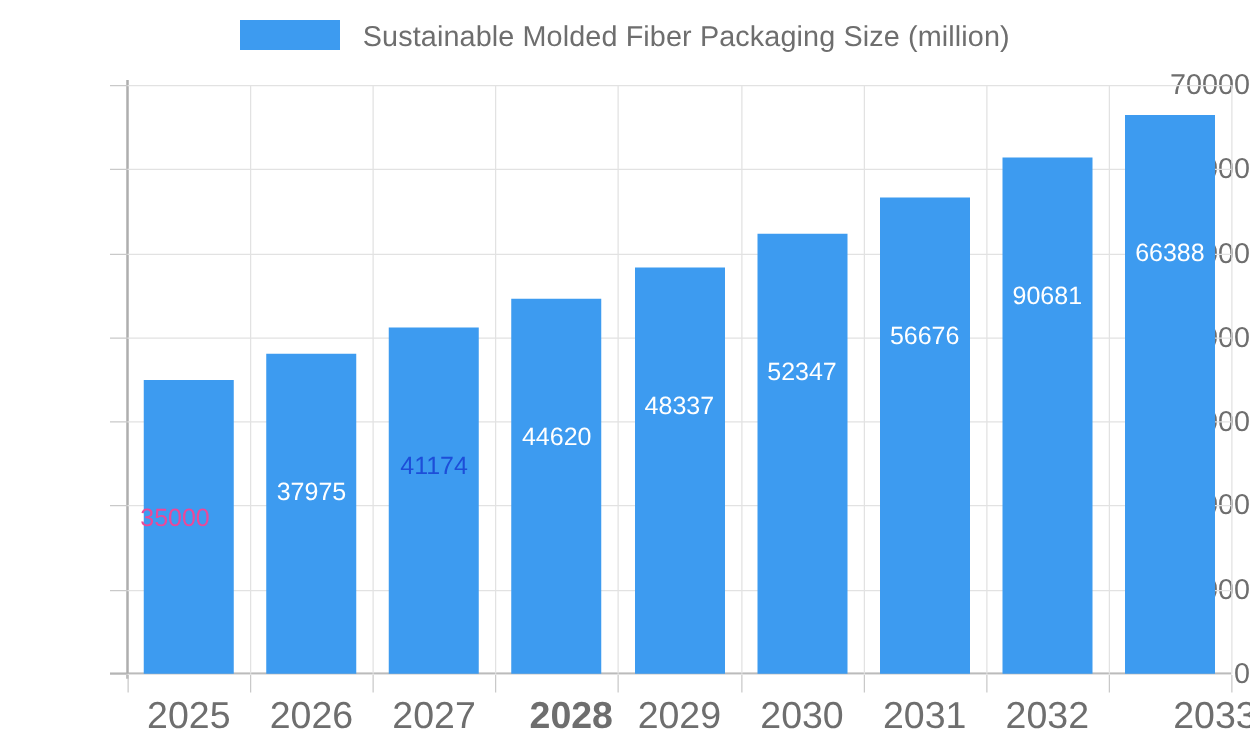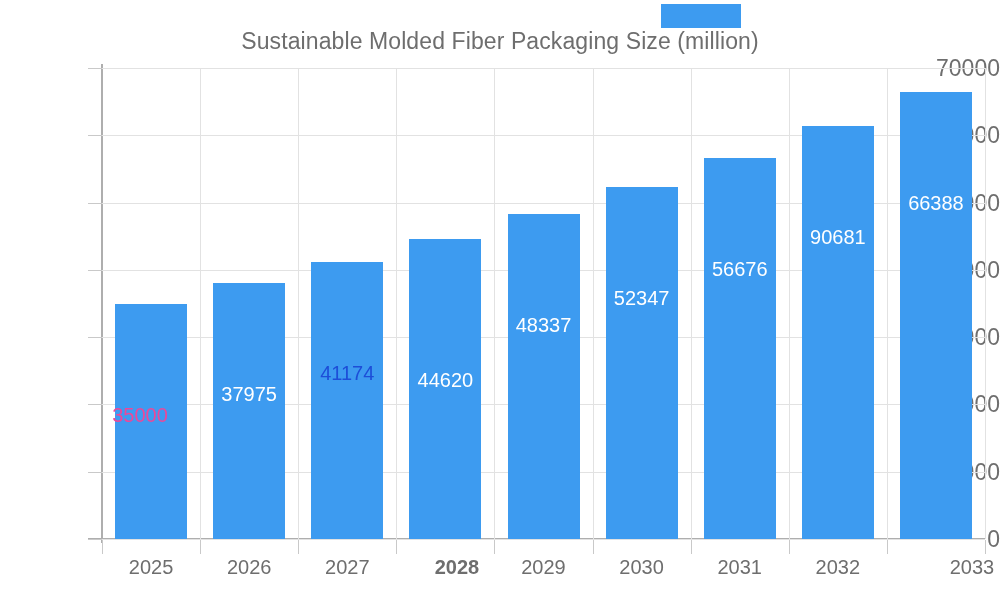--- a/index.html
+++ b/index.html
@@ -22,22 +22,21 @@
     left: 0;
     top: 10px;
     width: 1000px;
     height: 38px;
     display: flex;
     align-items: center;
     justify-content: center;
   }
   .legend-item {
     display: flex;
-    align-items: flex-end;
-    flex-direction: column;
+    align-items: flex-start;
   }
   .legend-swatch {
     width: 80px;
     height: 24px;
     background: #3d9bf0;
     margin-right: 18px;
   }
   .legend-label {
     font-size: 23px;
     color: #6e6e6e;
@@ -110,21 +109,21 @@
     text-align: right;
     font-size: 23px;
     color: #6e6e6e;
     transform: translateY(-50%);
     white-space: nowrap;
   }
   .x-label {
     position: absolute;
     top: 556px;
     text-align: center;
-    font-size: 20px;
+    font-size: 30px;
     color: #6e6e6e;
     transform: translateX(-50%);
     white-space: nowrap;
   }
 
   .bar {
     position: absolute;
     background: #3d9bf0;
     bottom: 0;
   }
@@ -219,21 +218,21 @@
         <div class="gridline-v" style="left: 883px; background: rgb(226, 226, 226);"></div>
       </div>
     <div id="bars-layer">
         <div class="bar" style="left: 13.0556px; width: 72px; height: 235.5px; background: rgb(61, 155, 240);"></div>
         <div class="bar-value" style="left: 38px; top: 335.5px; color: #ec4899;">35000</div>
         <div class="bar" style="left: 111.167px; width: 72px; height: 255.517px; background: rgb(61, 155, 240);"></div>
         <div class="bar-value" style="left: 147.167px; top: 315.483px; color: rgb(255, 255, 255);">37975</div>
         <div class="bar" style="left: 209.278px; width: 72px; height: 277.042px; background: rgb(61, 155, 240);"></div>
         <div class="bar-value" style="left: 245.278px; top: 293.958px; color: #1d4ed8;">41174</div>
         <div class="bar" style="left: 307.389px; width: 72px; height: 300.229px; background: rgb(61, 155, 240);"></div>
-        <div class="bar-value" style="left: 343.389px; top: 270.771px; color: rgb(255, 255, 255); margin-top: 30px;">44620</div>
+        <div class="bar-value" style="left: 343.389px; top: 270.771px; color: rgb(255, 255, 255);">44620</div>
         <div class="bar" style="left: 405.5px; width: 72px; height: 325.239px; background: rgb(61, 155, 240);"></div>
         <div class="bar-value" style="left: 441.5px; top: 245.761px; color: rgb(255, 255, 255);">48337</div>
         <div class="bar" style="left: 503.611px; width: 72px; height: 352.221px; background: rgb(61, 155, 240);"></div>
         <div class="bar-value" style="left: 539.611px; top: 218.779px; color: rgb(255, 255, 255);">52347</div>
         <div class="bar" style="left: 601.722px; width: 72px; height: 381.349px; background: rgb(61, 155, 240);"></div>
         <div class="bar-value" style="left: 637.722px; top: 189.651px; color: rgb(255, 255, 255);">56676</div>
         <div class="bar" style="left: 699.833px; width: 72px; height: 412.784px; background: rgb(61, 155, 240);"></div>
         <div class="bar-value" style="left: 735.833px; top: 158.216px; color: rgb(255, 255, 255);">90681</div>
         <div class="bar" style="left: 797.944px; width: 72px; height: 446.696px; background: rgb(61, 155, 240);"></div>
         <div class="bar-value" style="left: 833.944px; top: 124.304px; color: rgb(255, 255, 255);">66388</div>

